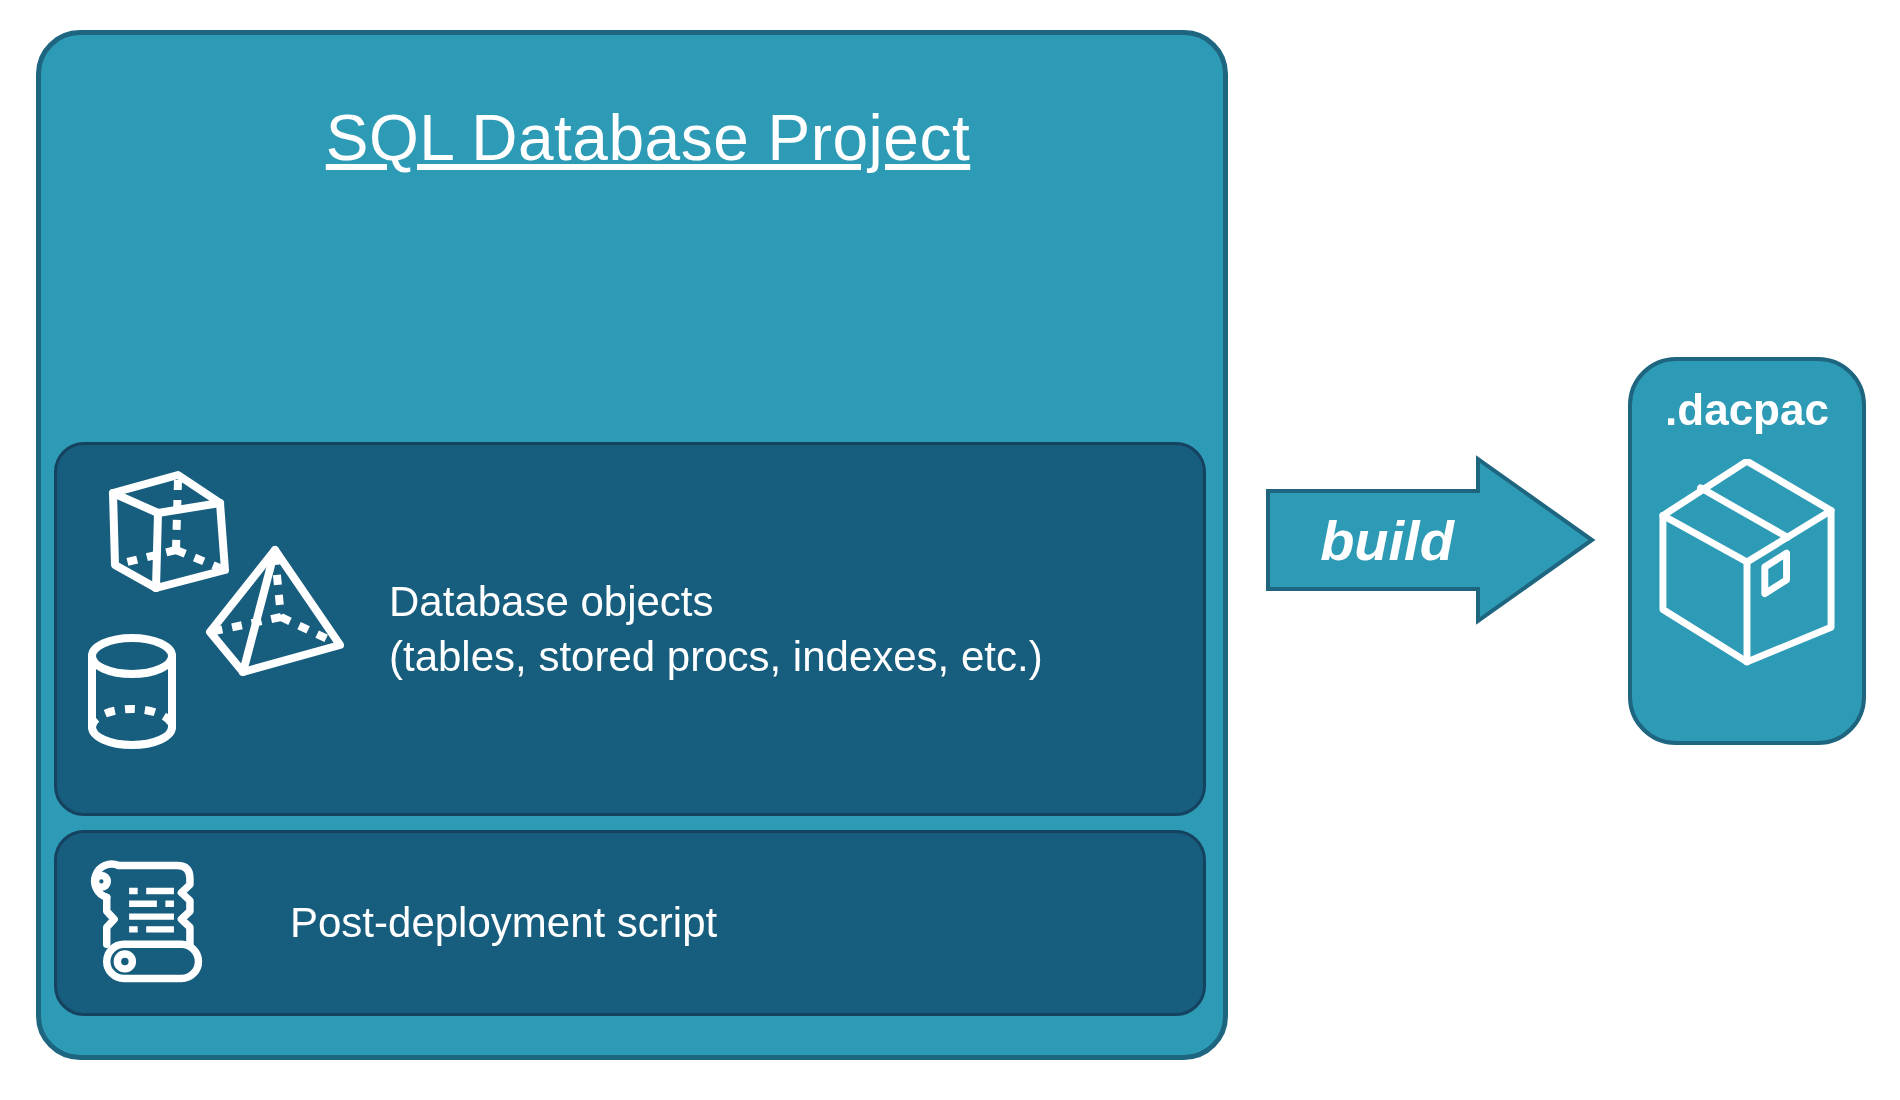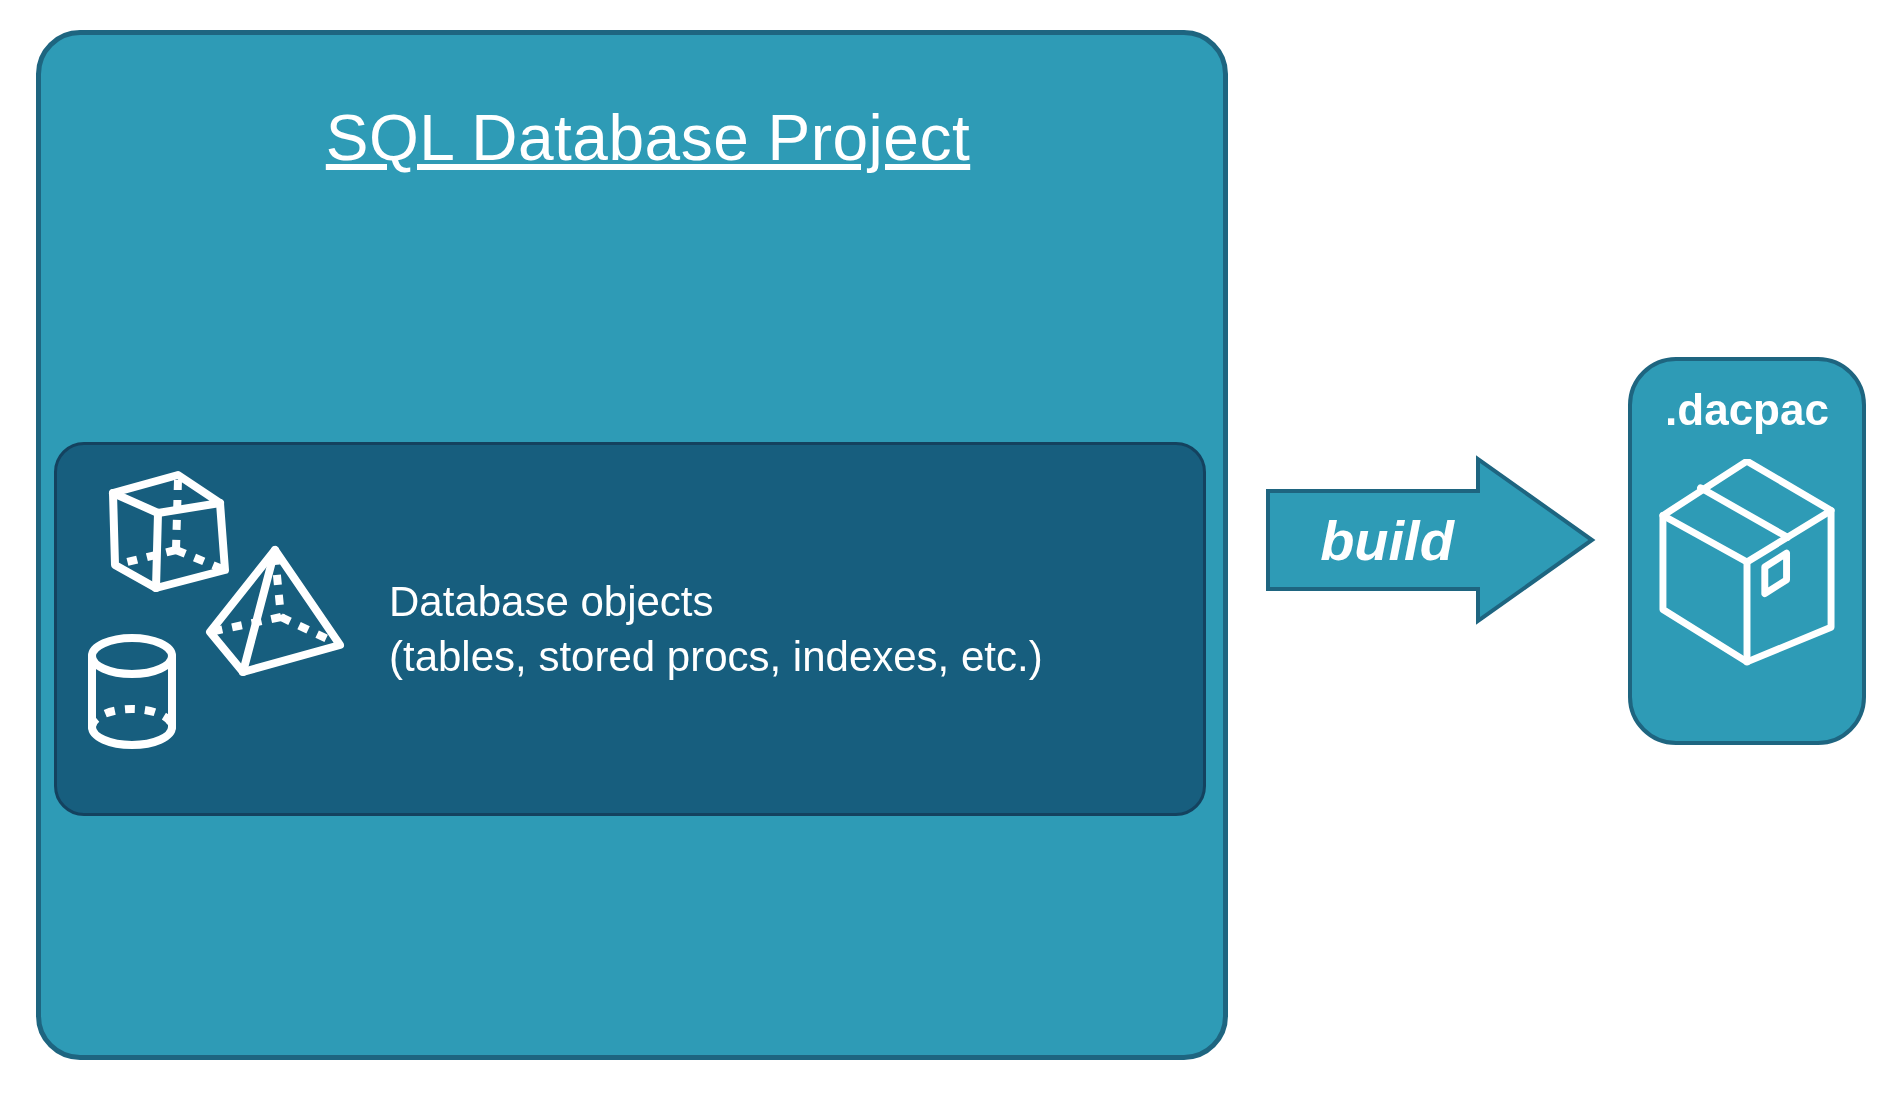--- a/index.html
+++ b/index.html
@@ -96,20 +96,39 @@
             <path d="M 4,267 A 40,18 0 0 1 84,267" stroke-dasharray="10 10" stroke-linecap="butt"></path>
           </g>
         </g>
       </svg>
       <div class="objects-label">
         <div>Database objects</div>
         <div>(tables, stored procs, indexes, etc.)</div>
       </div>
     </div>
 
+    <div class="panel panel-post">
+      <svg class="scroll" viewBox="0 0 120 120">
+        <g fill="none" stroke="#ffffff" stroke-width="7" stroke-linecap="round" stroke-linejoin="round">
+          <path d="M 37,6 A 16,16 0 1 0 26,36"></path>
+          <circle cx="21" cy="21" r="5.5"></circle>
+          <path d="M 37,6 H 92 Q 104,6 104,18 V 24 L 96,31.5 L 104,39 V 49 L 96,56.5 L 104,64 V 80"></path>
+          <path d="M 26,36 V 49 L 33,56.5 L 26,64 V 80"></path>
+          <rect x="26" y="80" width="86" height="32" rx="16"></rect>
+          <circle cx="43" cy="96" r="7"></circle>
+          <g stroke-width="6" stroke-linecap="butt">
+            <path d="M 47,30 H 55 M 63,30 H 89"></path>
+            <path d="M 47,42 H 73 M 81,42 H 89"></path>
+            <path d="M 47,54 H 89"></path>
+            <path d="M 47,66 H 55 M 63,66 H 89"></path>
+          </g>
+        </g>
+      </svg>
+      <span class="panel-label">Post-deployment script</span>
+    </div>
   </section>
 
   <div class="arrow">
     <svg width="330" height="170" viewBox="0 0 330 170">
       <polygon points="2,36 212,36 212,4 326,85 212,166 212,134 2,134" fill="#2E9BB6" stroke="#1E6580" stroke-width="4" stroke-linejoin="miter"></polygon>
     </svg>
     <span class="arrow-label">build</span>
   </div>
 
   <div class="dacpac">

